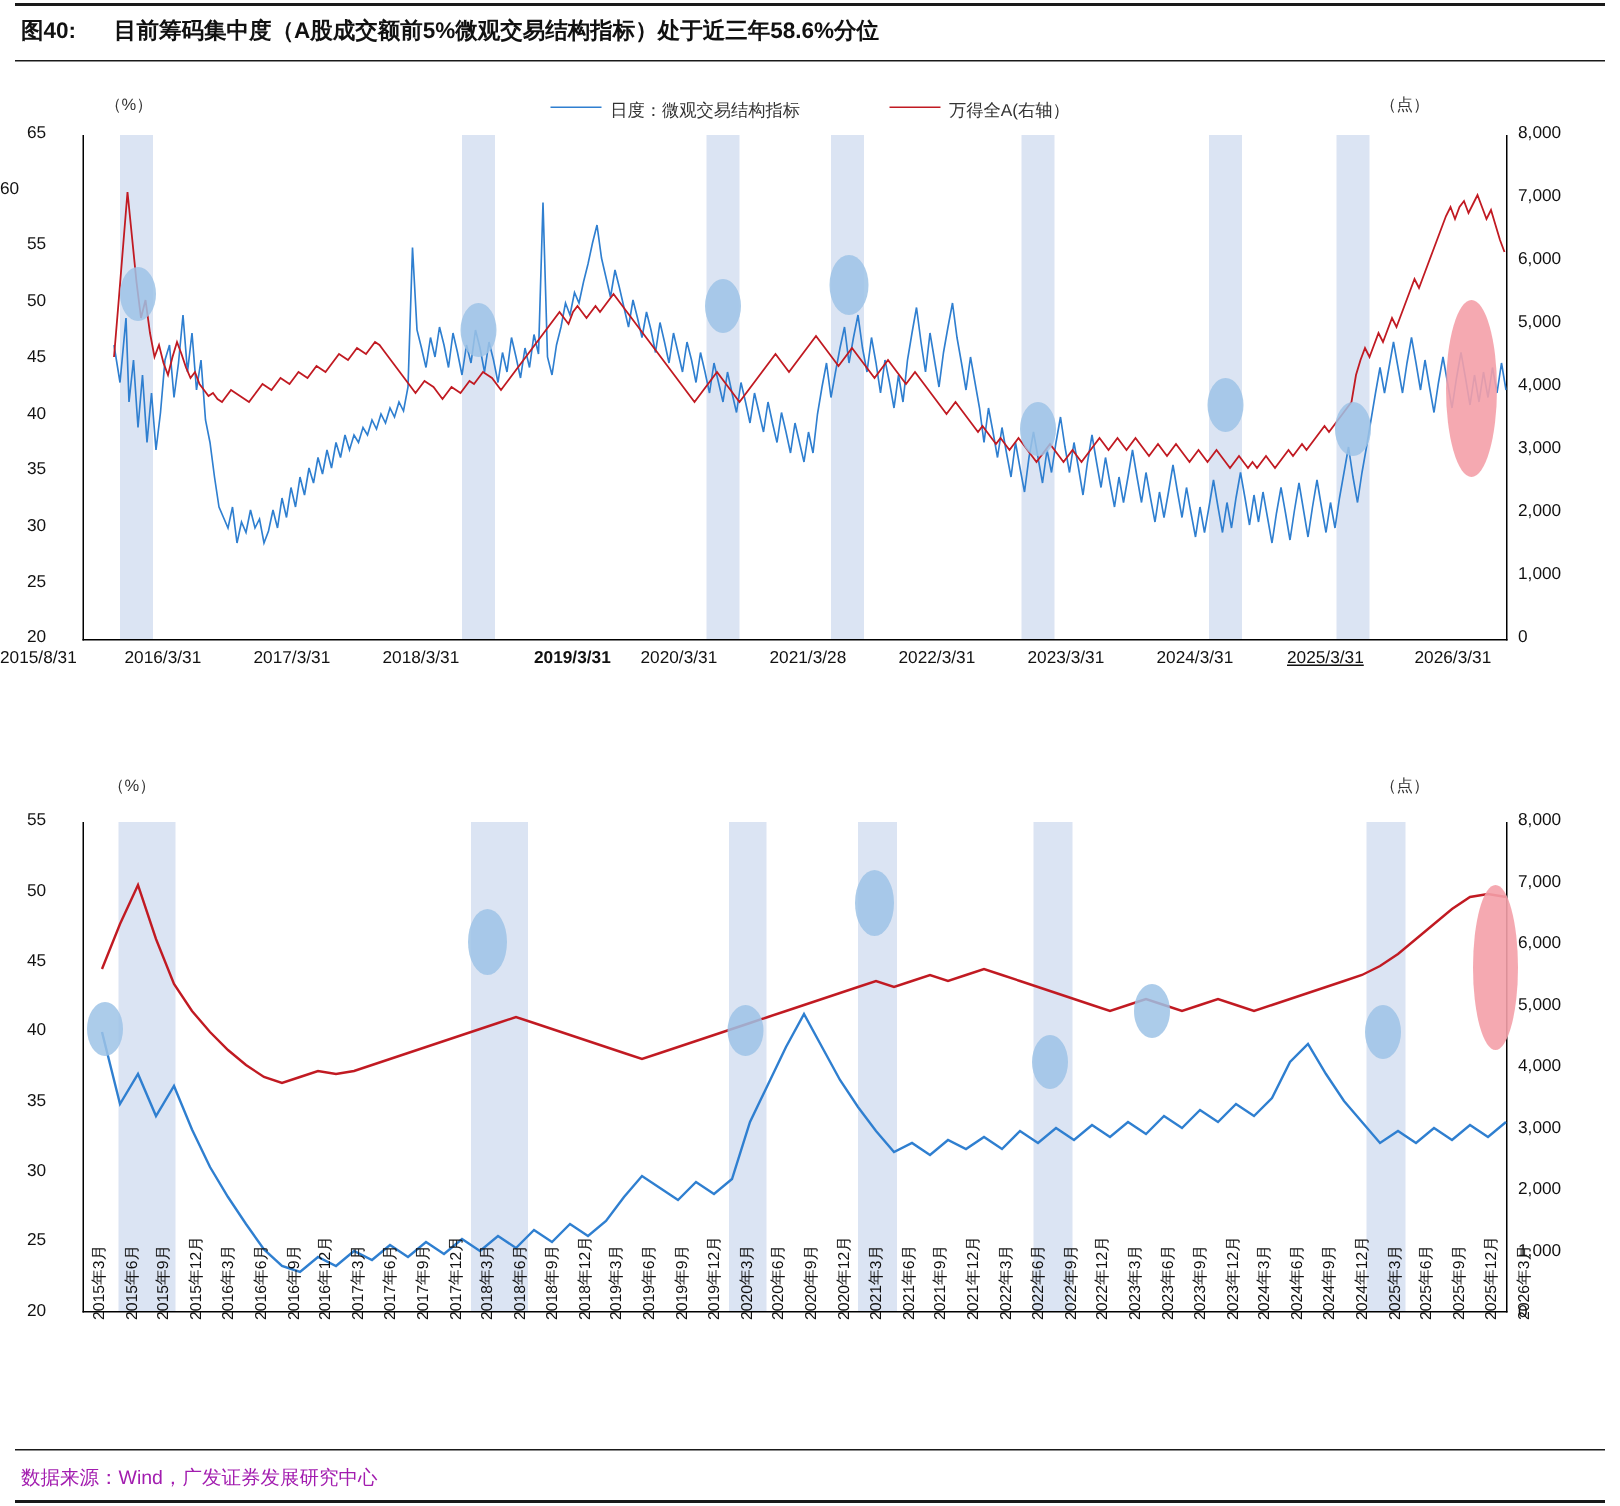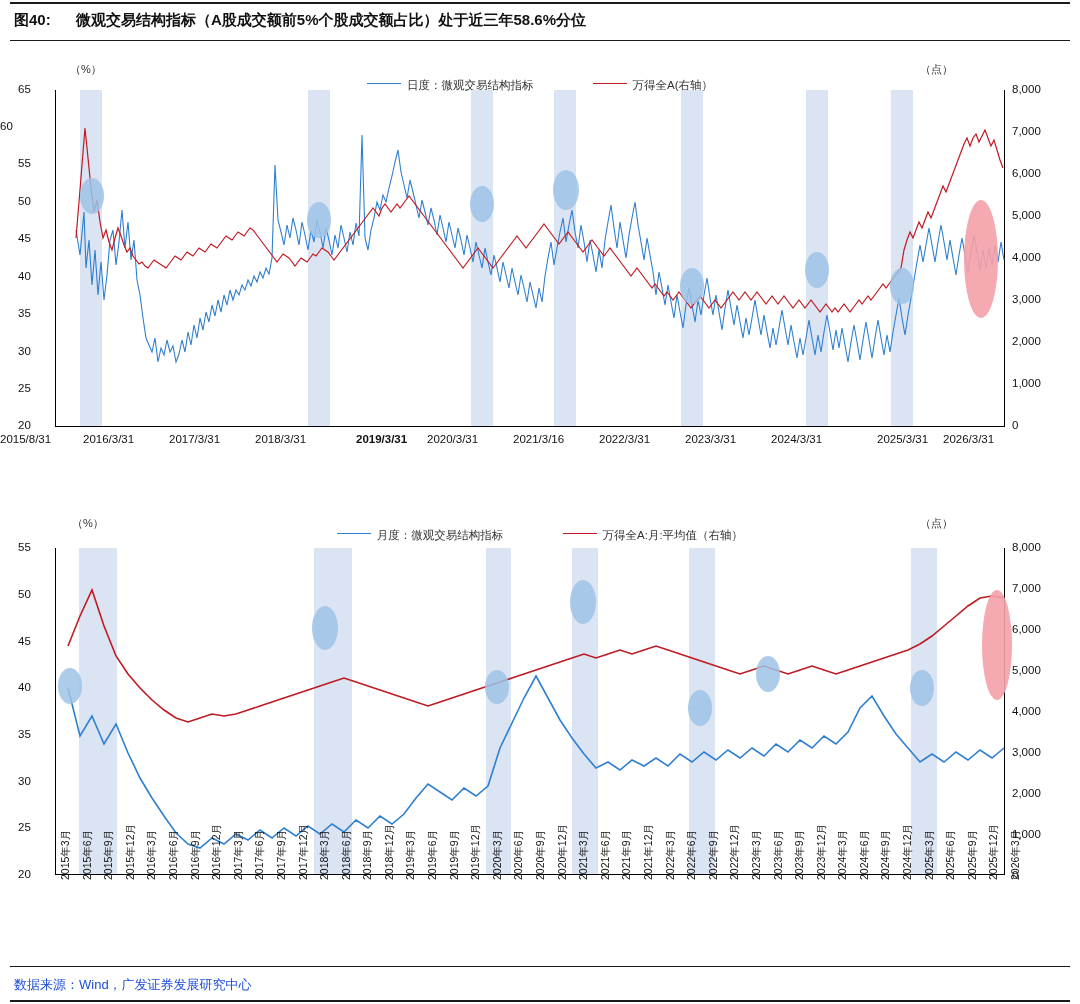--- a/index.html
+++ b/index.html
@@ -18,45 +18,45 @@
     position:absolute;left:14px;top:11px;font-size:15px;font-weight:bold;letter-spacing:0px;
   }
   .fig-title{
     position:absolute;left:76px;top:11px;font-size:15px;font-weight:bold;
   }
   
   .chart{position:absolute;}
   #chart1{left:0;top:52px;width:1080px;height:400px;}
   #chart2{left:0;top:500px;width:1080px;height:450px;}
   .legend{position:absolute;width:100%;text-align:center;font-size:11.5px;color:#333;}
-  .legend .item{display:inline-block;margin:12px 28px;white-space:nowrap;}
+  .legend .item{display:inline-block;margin:0 28px;white-space:nowrap;}
   .legend .swatch{display:inline-block;width:34px;height:0;border-top:1.6px solid #2f7fd0;vertical-align:middle;margin-right:6px;position:relative;top:-2px;}
   .legend .swatch.red{border-top-color:#c11a22;}
   .unit-left{position:absolute;font-size:11px;color:#333;}
   .unit-right{position:absolute;font-size:11px;color:#333;}
   .plot{position:absolute;border-left:1px solid #000;border-bottom:1px solid #000;border-right:1px solid #000;box-sizing:border-box;}
   .axis-label{position:absolute;font-size:11.5px;color:#111;white-space:nowrap;}
   .ylabel{text-align:left;}
   .band{position:absolute;background:#dbe4f3;}
   .ellipse{position:absolute;border-radius:50%;background:#9dc3e6;opacity:.85;}
   .ellipse.pink{background:#f4a0a8;opacity:.9;}
   svg.series{position:absolute;left:0;top:0;overflow:visible;}
   .xrot{position:absolute;font-size:10.5px;color:#111;white-space:nowrap;transform-origin:left top;transform:rotate(-90deg);}
   
   .foot-rule{position:absolute;left:10px;top:966px;width:1060px;height:1px;background:#1a1a1a;}
   .foot-rule2{position:absolute;left:10px;top:1000px;width:1060px;height:2px;background:#1a1a1a;}
-  .source{position:absolute;left:14px;top:976px;font-size:13px;color:#1d4ed8;}
+  .source{position:absolute;left:14px;top:976px;font-size:13px;color:#a21caf;}
 </style>
 </head>
 <body>
 
 <div class="title-bar">
   <div class="title-rule-top"></div>
   <div class="fig-label">图40:</div>
-  <div class="fig-title">微观交易结构指标（A股成交额前5%个股成交额占比）处于近三年58.6%分位</div>
+  <div class="fig-title">目前筹码集中度（A股成交额前5%微观交易结构指标）处于近三年58.6%分位</div>
   <div class="title-rule-bottom"></div>
 </div>
 
 <div class="chart" id="chart1">
 
   <div class="legend" style="top:14px;">
     <span class="item">
       <span class="swatch"></span><span>日度：微观交易结构指标</span>
     </span>
     <span class="item">
@@ -114,38 +114,30 @@
   <div class="axis-label" style="left:1012px;top:283px;">2,000</div>
   <div class="axis-label" style="left:1012px;top:325px;">1,000</div>
   <div class="axis-label" style="left:1012px;top:367px;">0</div>
 
   <div class="axis-label" style="left:0px;top:381px;">2015/8/31</div>
   <div class="axis-label" style="left:83px;top:381px;">2016/3/31</div>
   <div class="axis-label" style="left:169px;top:381px;">2017/3/31</div>
   <div class="axis-label" style="left:255px;top:381px;">2018/3/31</div>
   <div class="axis-label" style="left:356px;top:381px;font-weight:bold;">2019/3/31</div>
   <div class="axis-label" style="left:427px;top:381px;">2020/3/31</div>
-  <div class="axis-label" style="left:513px;top:381px;">2021/3/16</div>
+  <div class="axis-label" style="left:513px;top:381px;">2021/3/28</div>
   <div class="axis-label" style="left:599px;top:381px;">2022/3/31</div>
   <div class="axis-label" style="left:685px;top:381px;">2023/3/31</div>
   <div class="axis-label" style="left:771px;top:381px;">2024/3/31</div>
-  <div class="axis-label" style="left:877px;top:381px;">2025/3/31</div>
+  <div class="axis-label" style="left:858px;top:381px;text-decoration:underline;">2025/3/31</div>
   <div class="axis-label" style="left:943px;top:381px;">2026/3/31</div>
 </div>
 
 <div class="chart" id="chart2">
 
-  <div class="legend" style="top:16px;">
-    <span class="item">
-      <span class="swatch"></span><span>月度：微观交易结构指标</span>
-    </span>
-    <span class="item">
-      <span class="swatch red"></span><span>万得全A:月:平均值（右轴）</span>
-    </span>
-  </div>
 
   <div class="unit-left" style="left:72px;top:16px;">（%）</div>
   <div class="unit-right" style="left:920px;top:16px;">（点）</div>
 
   <div class="plot" id="plot2" style="left:55px;top:48px;width:950px;height:327px;">
     <div class="band" style="left:23px;top:0;width:38px;height:100%;"></div>
     <div class="band" style="left:258px;top:0;width:38px;height:100%;"></div>
     <div class="band" style="left:430px;top:0;width:25px;height:100%;"></div>
     <div class="band" style="left:516px;top:0;width:26px;height:100%;"></div>
     <div class="band" style="left:633px;top:0;width:26px;height:100%;"></div>

